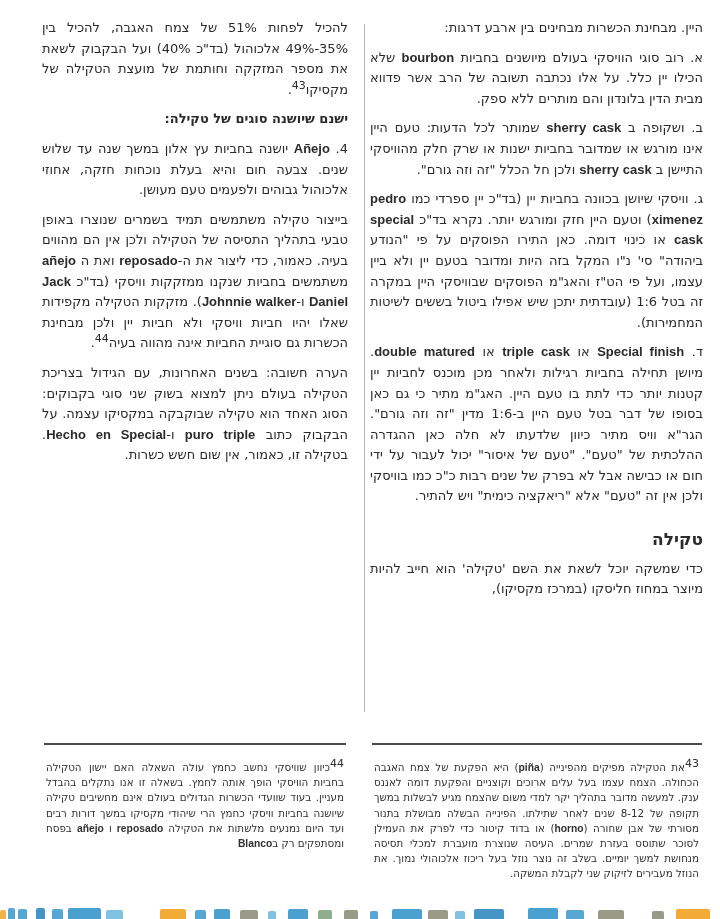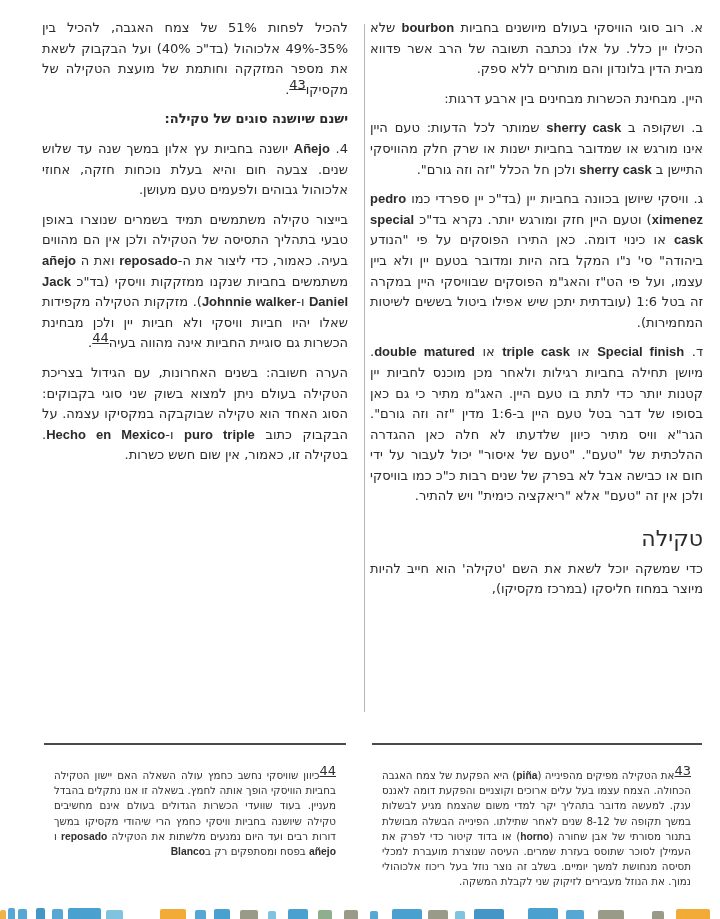--- a/index.html
+++ b/index.html
@@ -13,64 +13,64 @@
     overflow:hidden;
   }
   .col{
     position:absolute;top:18px;
     font-size:13px;line-height:20.6px;
     text-align:justify;
   }
   .col-first{right:17px;width:333px;}
   .col-second{left:42px;width:306px;}
   .col p{margin:0 0 9px 0;}
-  .col h2{font-size:22px;font-weight:normal;margin:22px 0 9px 0;}
+  .col h2{font-size:17px;font-weight:bold;margin:22px 0 9px 0;}
   .bold{font-weight:bold;}
   .latin{font-family:"Liberation Sans","DejaVu Sans",sans-serif;font-weight:600;}
-  sup{font-size:13px;line-height:0;vertical-align:super;text-decoration:underline;}
+  sup{font-size:11px;line-height:0;vertical-align:super;}
   .divider{
     position:absolute;left:364px;top:24px;width:1px;height:688px;
     background:#b5b5b5;
   }
   .rule{position:absolute;top:743px;height:2px;background:#4a4a4a;}
   .rule-first{right:18px;width:330px;}
   .rule-second{left:44px;width:302px;}
   .fn{
     position:absolute;top:756px;
     font-size:10.3px;line-height:15.2px;
     text-align:justify;color:#303030;
   }
   .fn-first{right:17px;width:333px;}
   .fn-second{left:42px;width:306px;}
-  .fn p{margin:12px;}
+  .fn p{margin:4px;}
   .fn .latin{font-weight:700;}
   .strip{position:absolute;left:0;right:0;bottom:0;height:16px;}
   .strip .blk{position:absolute;bottom:0;border-radius:2px 2px 0 0;}
 </style>
 </head>
 <body>
 
 <div class="page">
 
   <section class="col col-first">
+      <p><span>היין. מבחינת הכשרות מבחינים בין ארבע דרגות:</span></p>
       <p><span>א. רוב סוגי הוויסקי בעולם מיושנים בחביות </span><span class="latin">bourbon</span><span> שלא הכילו יין כלל. על אלו נכתבה תשובה של הרב אשר פדווא מבית הדין בלונדון והם מותרים ללא ספק.</span></p>
-      <p><span>היין. מבחינת הכשרות מבחינים בין ארבע דרגות:</span></p>
       <p><span>ב. ושקופה ב </span><span class="latin">sherry cask</span><span> שמותר לכל הדעות: טעם היין אינו מורגש או שמדובר בחביות ישנות או שרק חלק מהוויסקי התיישן ב </span><span class="latin">sherry cask</span><span> ולכן חל הכלל "זה וזה גורם".</span></p>
       <p><span>ג. וויסקי שיושן בכוונה בחביות יין (בד"כ יין ספרדי כמו </span><span class="latin">pedro ximenez</span><span>) וטעם היין חזק ומורגש יותר. נקרא בד"כ </span><span class="latin">special cask</span><span> או כינוי דומה. כאן התירו הפוסקים על פי "הנודע ביהודה" סי' נ"ו המקל בזה היות ומדובר בטעם יין ולא ביין עצמו, ועל פי הט"ז והאג"מ הפוסקים שבוויסקי היין במקרה זה בטל 1:6 (עובדתית יתכן שיש אפילו ביטול בששים לשיטות המחמירות).</span></p>
       <p><span>ד. </span><span class="latin">Special finish</span><span> או </span><span class="latin">triple cask</span><span> או </span><span class="latin">double matured</span><span>. מיושן תחילה בחביות רגילות ולאחר מכן מוכנס לחביות יין קטנות יותר כדי לתת בו טעם היין. האג"מ מתיר כי גם כאן בסופו של דבר בטל טעם היין ב-1:6 מדין "זה וזה גורם". הגר"א וויס מתיר כיוון שלדעתו לא חלה כאן ההגדרה ההלכתית של "טעם". "טעם של איסור" יכול לעבור על ידי חום או כבישה אבל לא בפרק של שנים רבות כ"כ כמו בוויסקי ולכן אין זה "טעם" אלא "ריאקציה כימית" ויש להתיר.</span></p>
       <h2><span>טקילה</span></h2>
       <p><span>כדי שמשקה יוכל לשאת את השם 'טקילה' הוא חייב להיות מיוצר במחוז חליסקו (במרכז מקסיקו),</span></p>
     </section>
 
   <section class="col col-second">
       <p><span>להכיל לפחות 51% של צמח האגבה, להכיל בין 35%-49% אלכוהול (בד"כ 40%) ועל הבקבוק לשאת את מספר המזקקה וחותמת של מועצת הטקילה של מקסיקו</span><sup>43</sup><span>.</span></p>
       <p><span class="bold">ישנם שיושנה סוגים של טקילה:</span></p>
       <p><span>4. </span><span class="latin">Añejo</span><span> יושנה בחביות עץ אלון במשך שנה עד שלוש שנים. צבעה חום והיא בעלת נוכחות חזקה, אחוזי אלכוהול גבוהים ולפעמים טעם מעושן.</span></p>
       <p><span>בייצור טקילה משתמשים תמיד בשמרים שנוצרו באופן טבעי בתהליך התסיסה של הטקילה ולכן אין הם מהווים בעיה. כאמור, כדי ליצור את ה-</span><span class="latin">reposado</span><span> ואת ה </span><span class="latin">añejo</span><span> משתמשים בחביות שנקנו ממזקקות וויסקי (בד"כ </span><span class="latin">Jack Daniel</span><span> ו-</span><span class="latin">Johnnie walker</span><span>). מזקקות הטקילה מקפידות שאלו יהיו חביות וויסקי ולא חביות יין ולכן מבחינת הכשרות גם סוגיית החביות אינה מהווה בעיה</span><sup>44</sup><span>.</span></p>
-      <p><span>הערה חשובה: בשנים האחרונות, עם הגידול בצריכת הטקילה בעולם ניתן למצוא בשוק שני סוגי בקבוקים: הסוג האחד הוא טקילה שבוקבקה במקסיקו עצמה. על הבקבוק כתוב </span><span class="latin">puro triple</span><span> ו-</span><span class="latin">Hecho en Mexico</span><span>. בטקילה זו, כאמור, אין שום חשש כשרות.</span></p>
+      <p><span>הערה חשובה: בשנים האחרונות, עם הגידול בצריכת הטקילה בעולם ניתן למצוא בשוק שני סוגי בקבוקים: הסוג האחד הוא טקילה שבוקבקה במקסיקו עצמה. על הבקבוק כתוב </span><span class="latin">puro triple</span><span> ו-</span><span class="latin">Hecho en Special</span><span>. בטקילה זו, כאמור, אין שום חשש כשרות.</span></p>
     </section>
 
   <div class="divider"></div>
 
   <div class="rule rule-first"></div>
   <div class="rule rule-second"></div>
 
   <aside class="fn fn-first">
       <p><sup>43</sup><span>את הטקילה מפיקים מהפינייה (</span><span class="latin">piña</span><span>) היא הפקעת של צמח האגבה הכחולה. הצמח עצמו בעל עלים ארוכים וקוצניים והפקעת דומה לאננס ענק. למעשה מדובר בתהליך יקר למדי משום שהצמח מגיע לבשלות במשך תקופה של 8-12 שנים לאחר שתילתו. הפינייה הבשלה מבושלת בתנור מסורתי של אבן שחורה (</span><span class="latin">horno</span><span>) או בדוד קיטור כדי לפרק את העמילן לסוכר שתוסס בעזרת שמרים. העיסה שנוצרת מועברת למכלי תסיסה מנחושת למשך יומיים. בשלב זה נוצר נוזל בעל ריכוז אלכוהולי נמוך. את הנוזל מעבירים לזיקוק שני לקבלת המשקה.</span></p>
     </aside>

